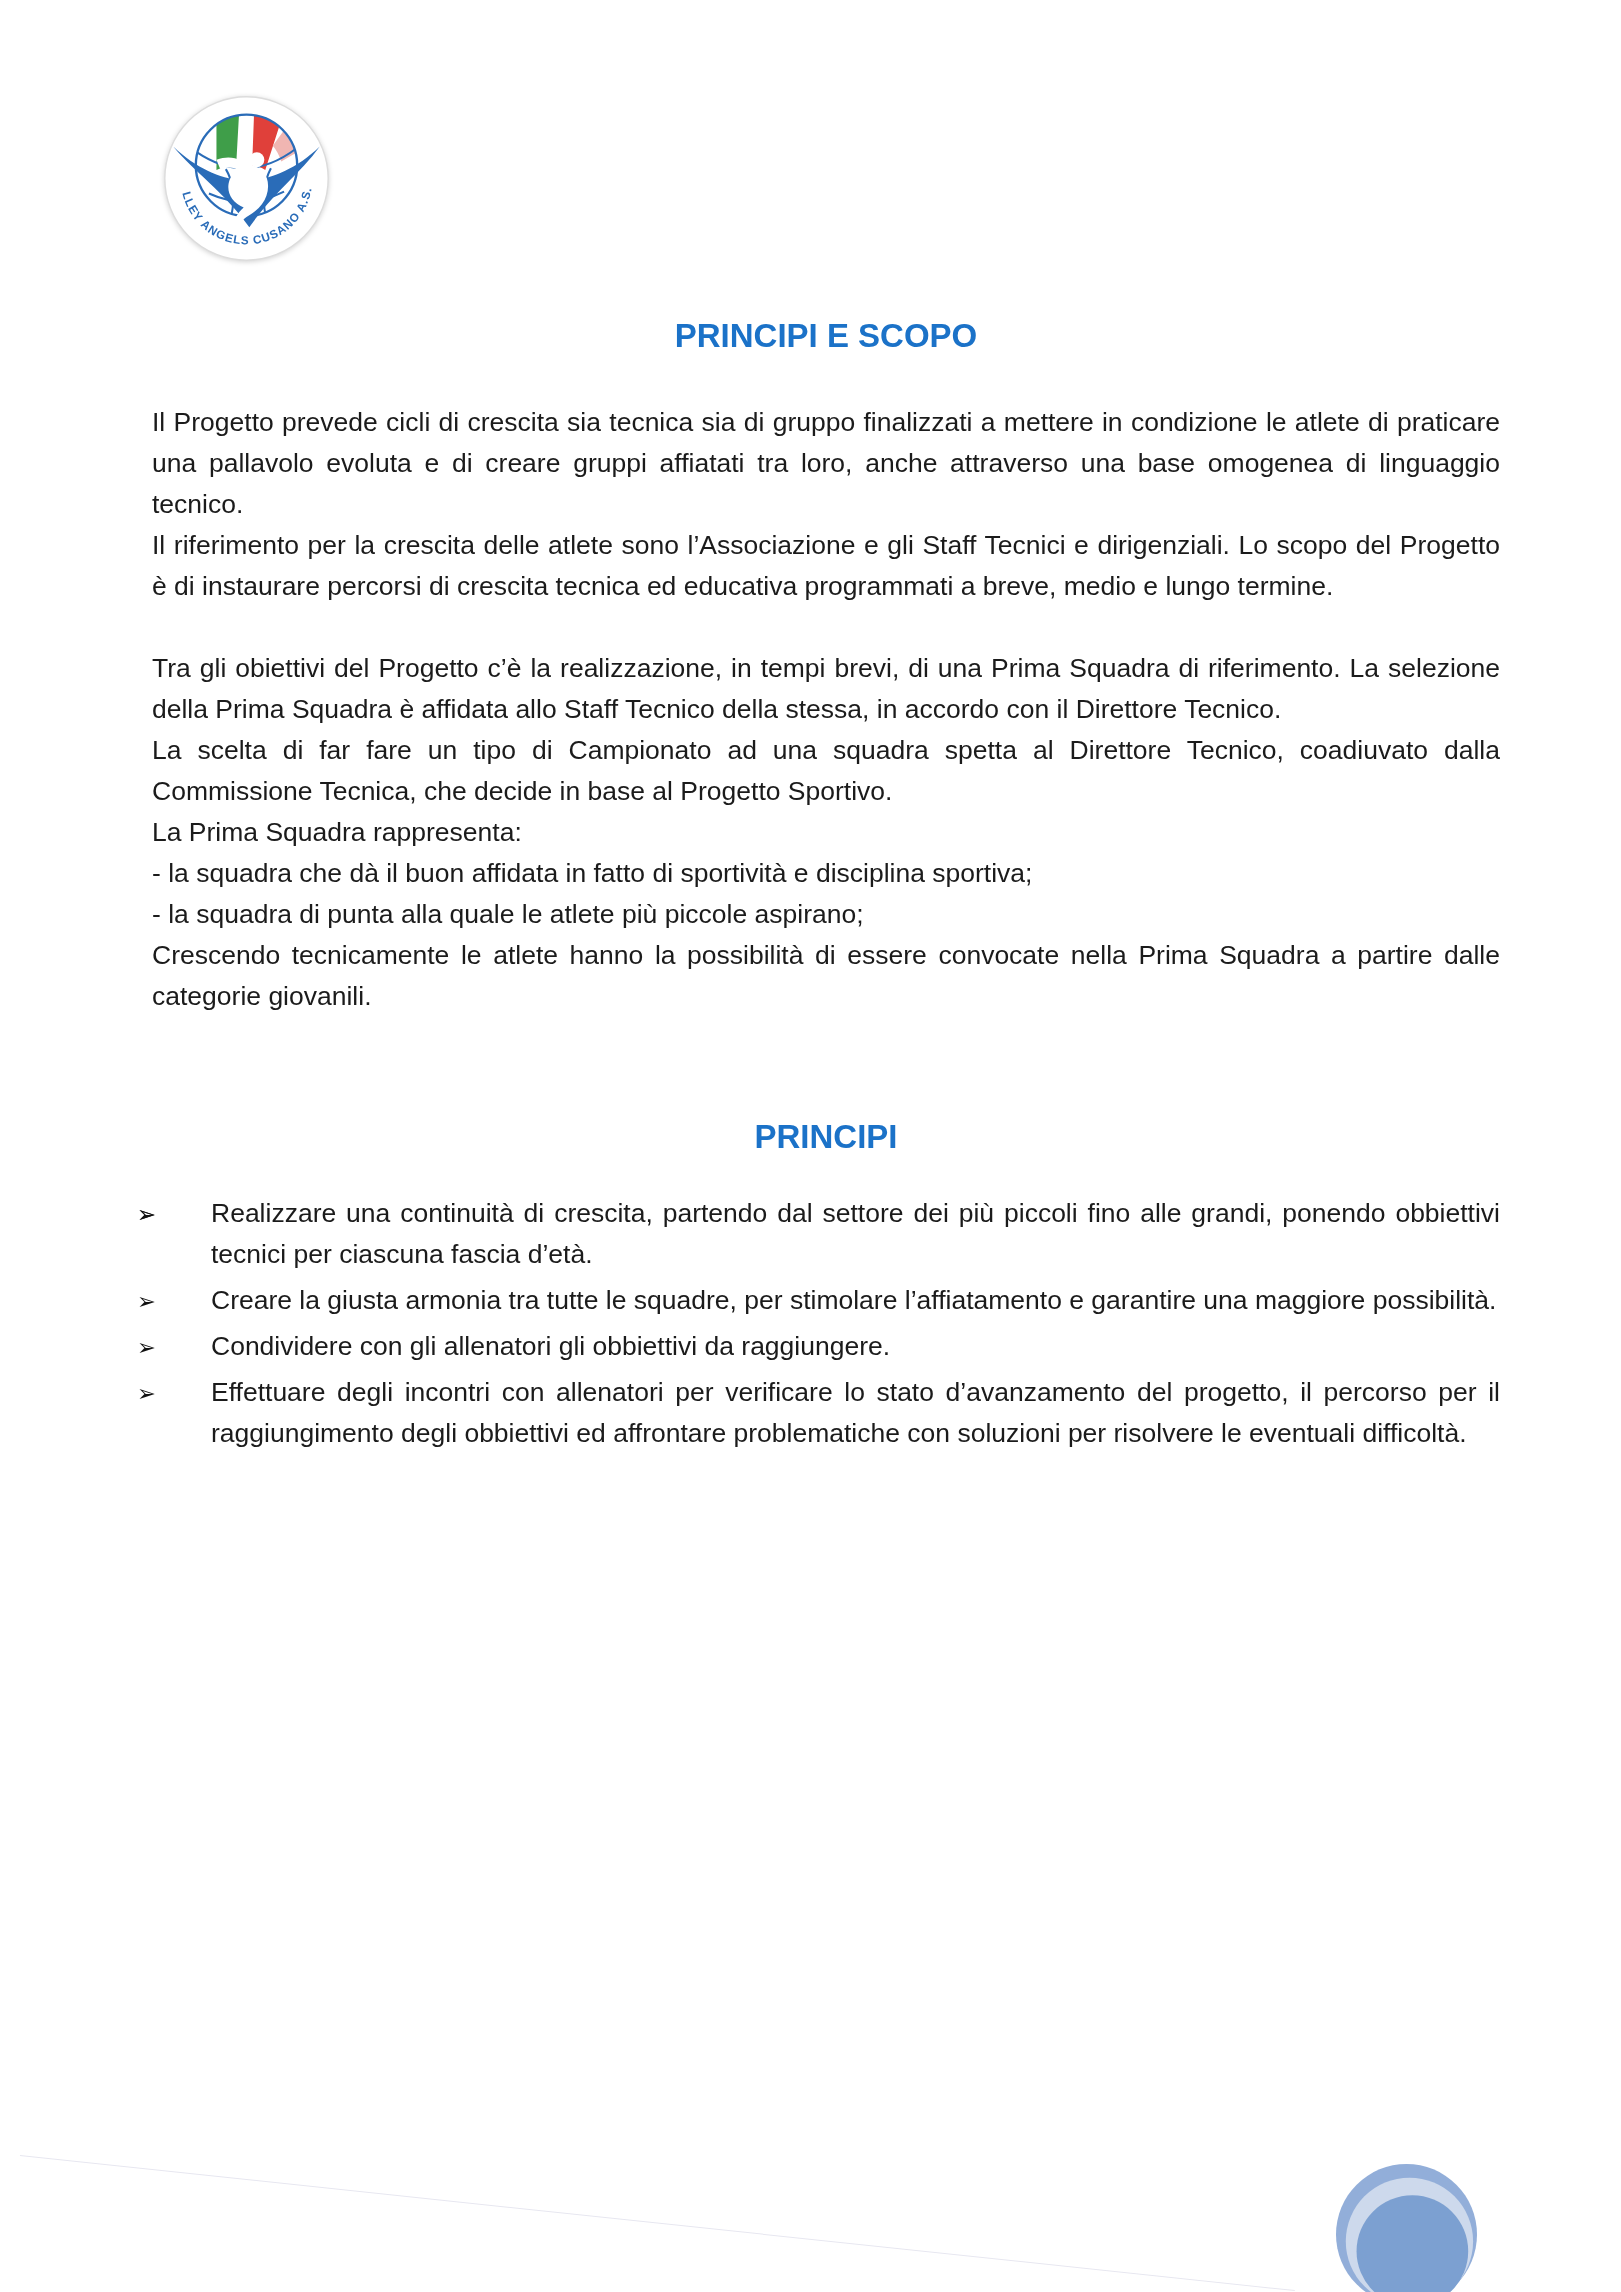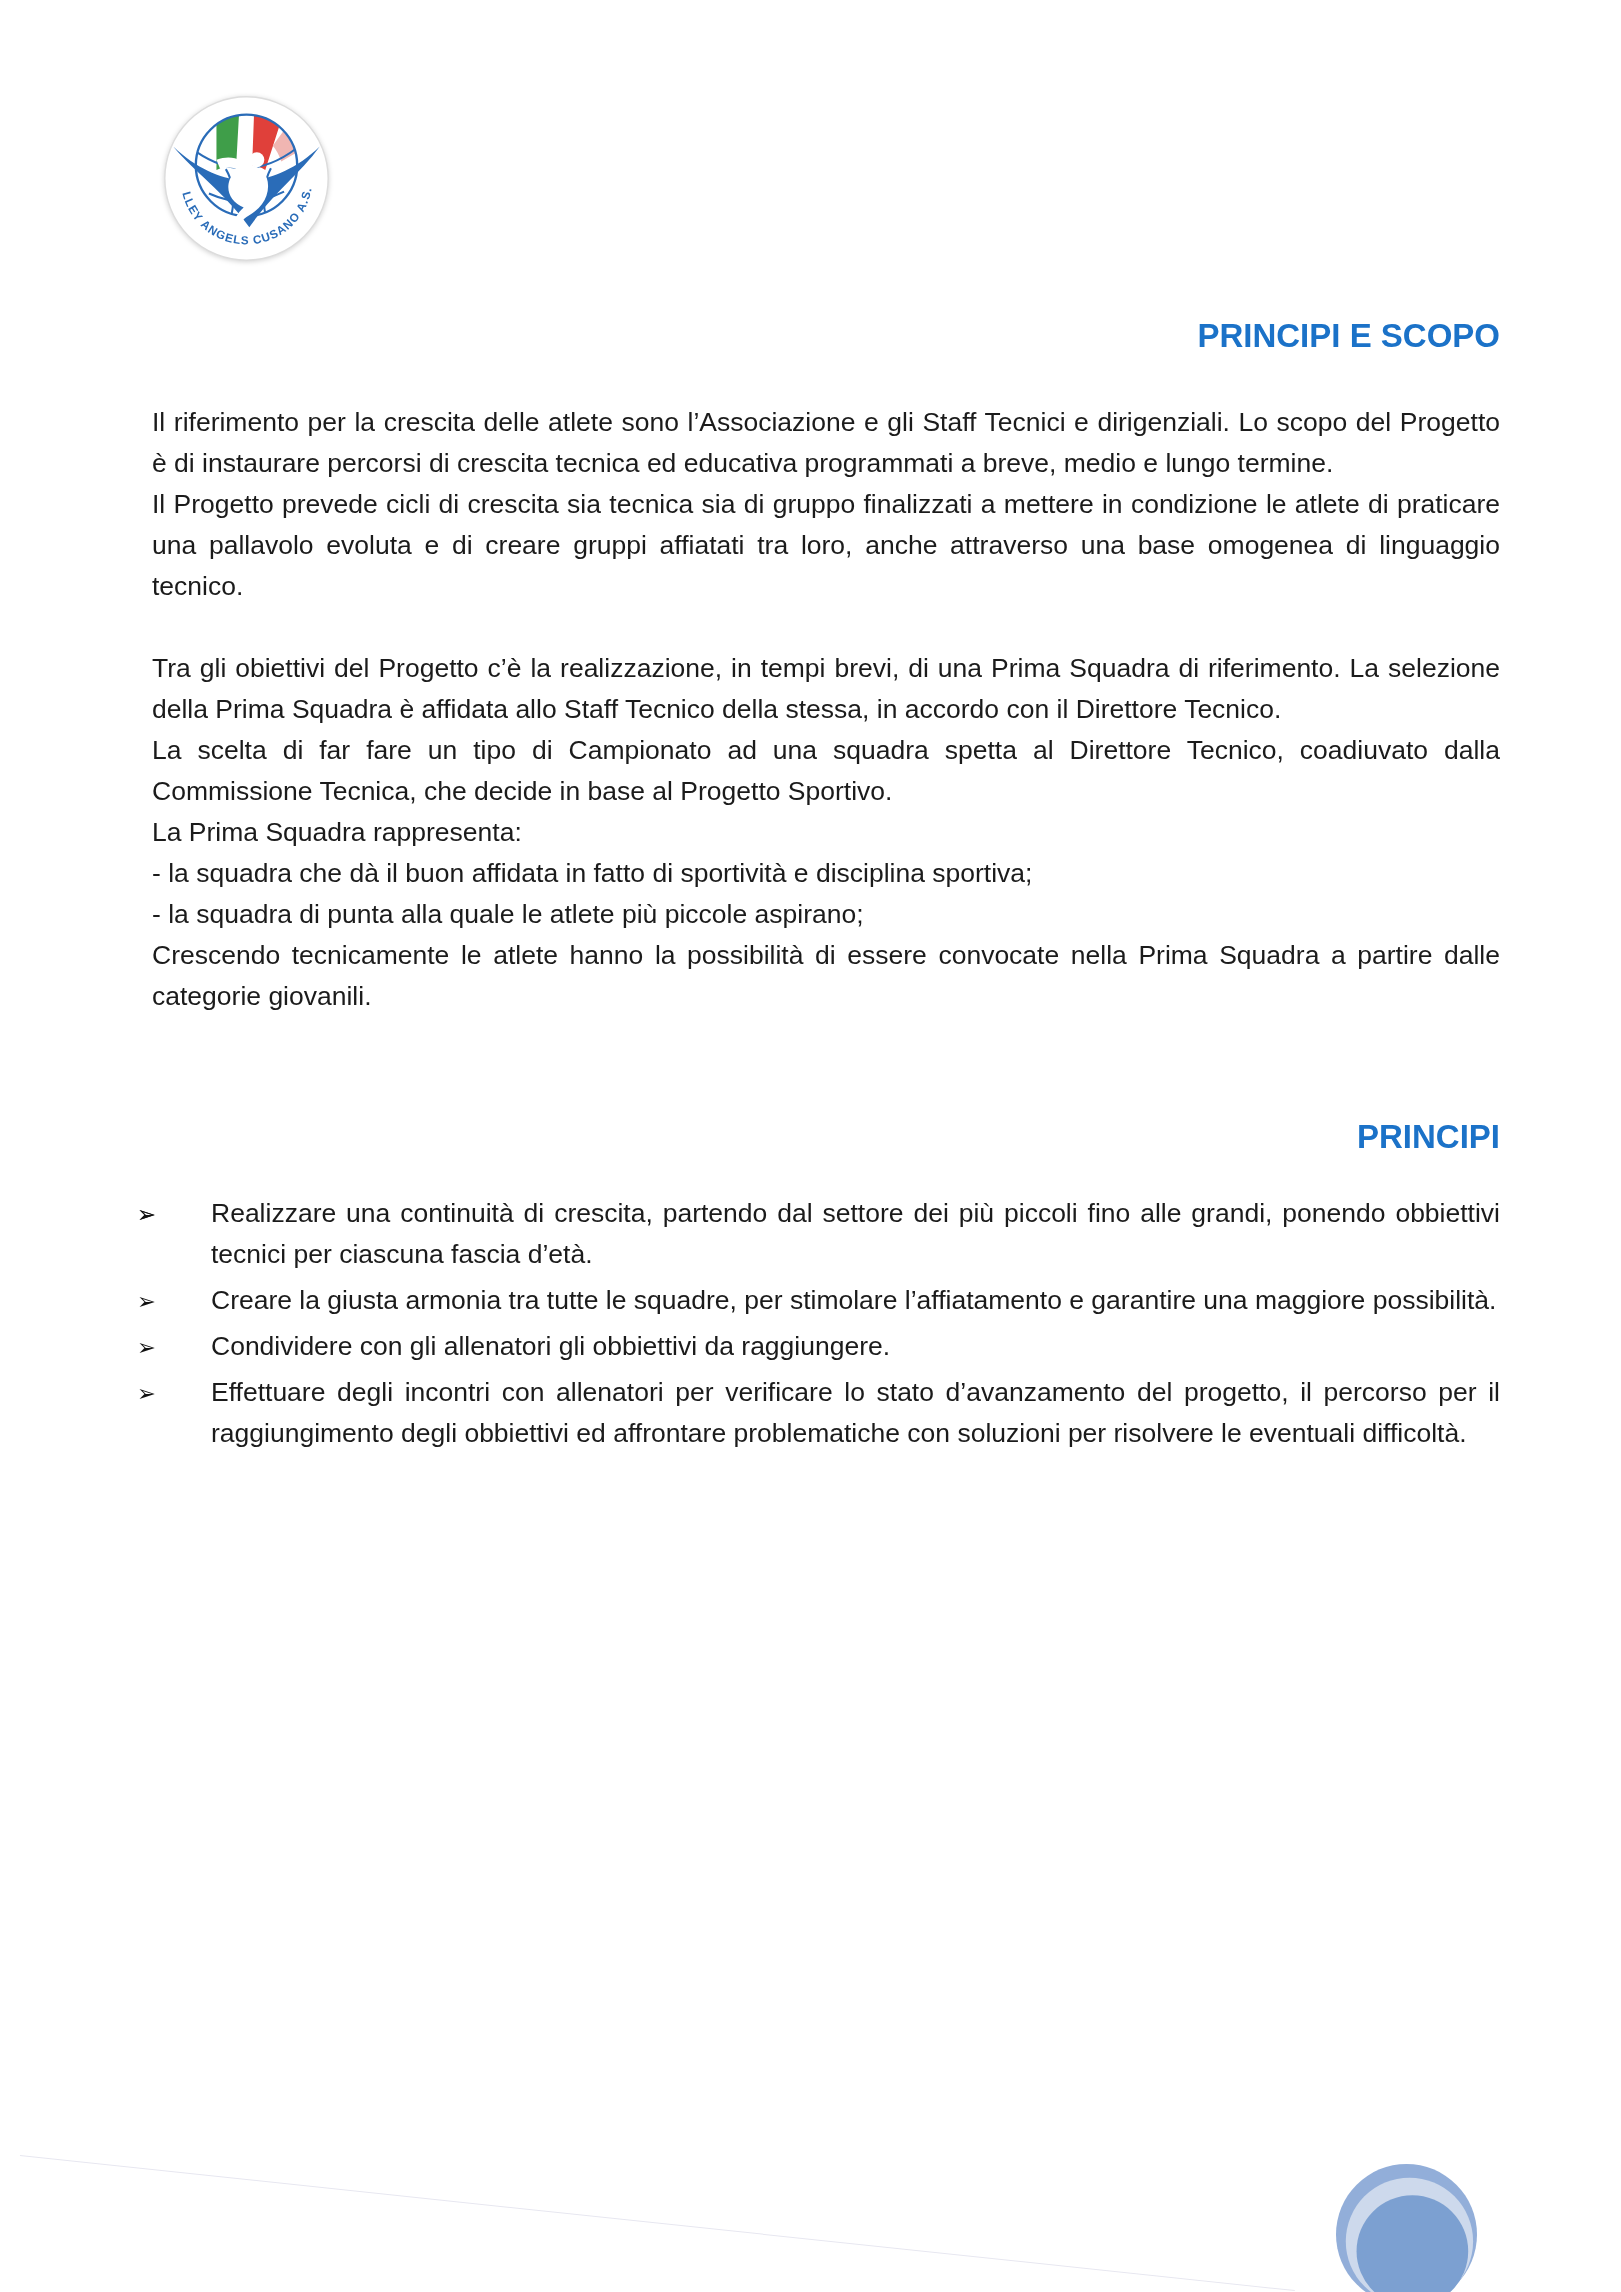--- a/index.html
+++ b/index.html
@@ -24,21 +24,21 @@
   }
   .logo-badge{
     position:absolute; left:162px; top:94px;
     width:169px; height:169px;
   }
   .logo-badge svg{ filter:drop-shadow(0 1px 2.9px rgba(0,0,0,0.18)); }
   main{
     position:absolute; left:152px; top:0; width:1348px;
   }
   .doc-title{
-    margin:0; text-align:right;
+    margin:0; text-align:center;
     font-size:33px; line-height:39px; font-weight:700;
     color:var(--accent_blue);
   }
   #title-principi{ margin-top:316px; }
   #title-obiettivi{ margin-top:100px; }
   .paras{ margin-top:47px; }
   .doc-par{
     margin:0; min-height:41px;
     font-size:26.5px; line-height:41px;
     text-align:justify;
@@ -101,23 +101,23 @@
       <textPath href="#arcText" startOffset="50%" text-anchor="middle">VOLLEY ANGELS CUSANO  A.S.D.</textPath>
     </text>
   </svg>
 </div>
 
 <main>
   <h1 class="doc-title" id="title-principi">PRINCIPI E SCOPO</h1>
 
   <div class="paras">
 
+      <p class="doc-par">Il Progetto prevede cicli di crescita sia tecnica sia di gruppo finalizzati a mettere in condizione le atlete di praticare una pallavolo evoluta e di creare gruppi affiatati tra loro, anche attraverso una base omogenea di linguaggio tecnico.</p>
+
       <p class="doc-par">Il riferimento per la crescita delle atlete sono l’Associazione e gli Staff Tecnici e dirigenziali. Lo scopo del Progetto è di instaurare percorsi di crescita tecnica ed educativa programmati a breve, medio e lungo termine.</p>
-
-      <p class="doc-par">Il Progetto prevede cicli di crescita sia tecnica sia di gruppo finalizzati a mettere in condizione le atlete di praticare una pallavolo evoluta e di creare gruppi affiatati tra loro, anche attraverso una base omogenea di linguaggio tecnico.</p>
 
       <p class="doc-par"></p>
 
       <p class="doc-par">Tra gli obiettivi del Progetto c’è la realizzazione, in tempi brevi, di una Prima Squadra di riferimento. La selezione della Prima Squadra è affidata allo Staff Tecnico della stessa, in accordo con il Direttore Tecnico.</p>
 
       <p class="doc-par">La scelta di far fare un tipo di Campionato ad una squadra spetta al Direttore Tecnico, coadiuvato dalla Commissione Tecnica, che decide in base al Progetto Sportivo.</p>
 
       <p class="doc-par">La Prima Squadra rappresenta:</p>
 
       <p class="doc-par">- la squadra che dà il buon affidata in fatto di sportività e disciplina sportiva;</p>

